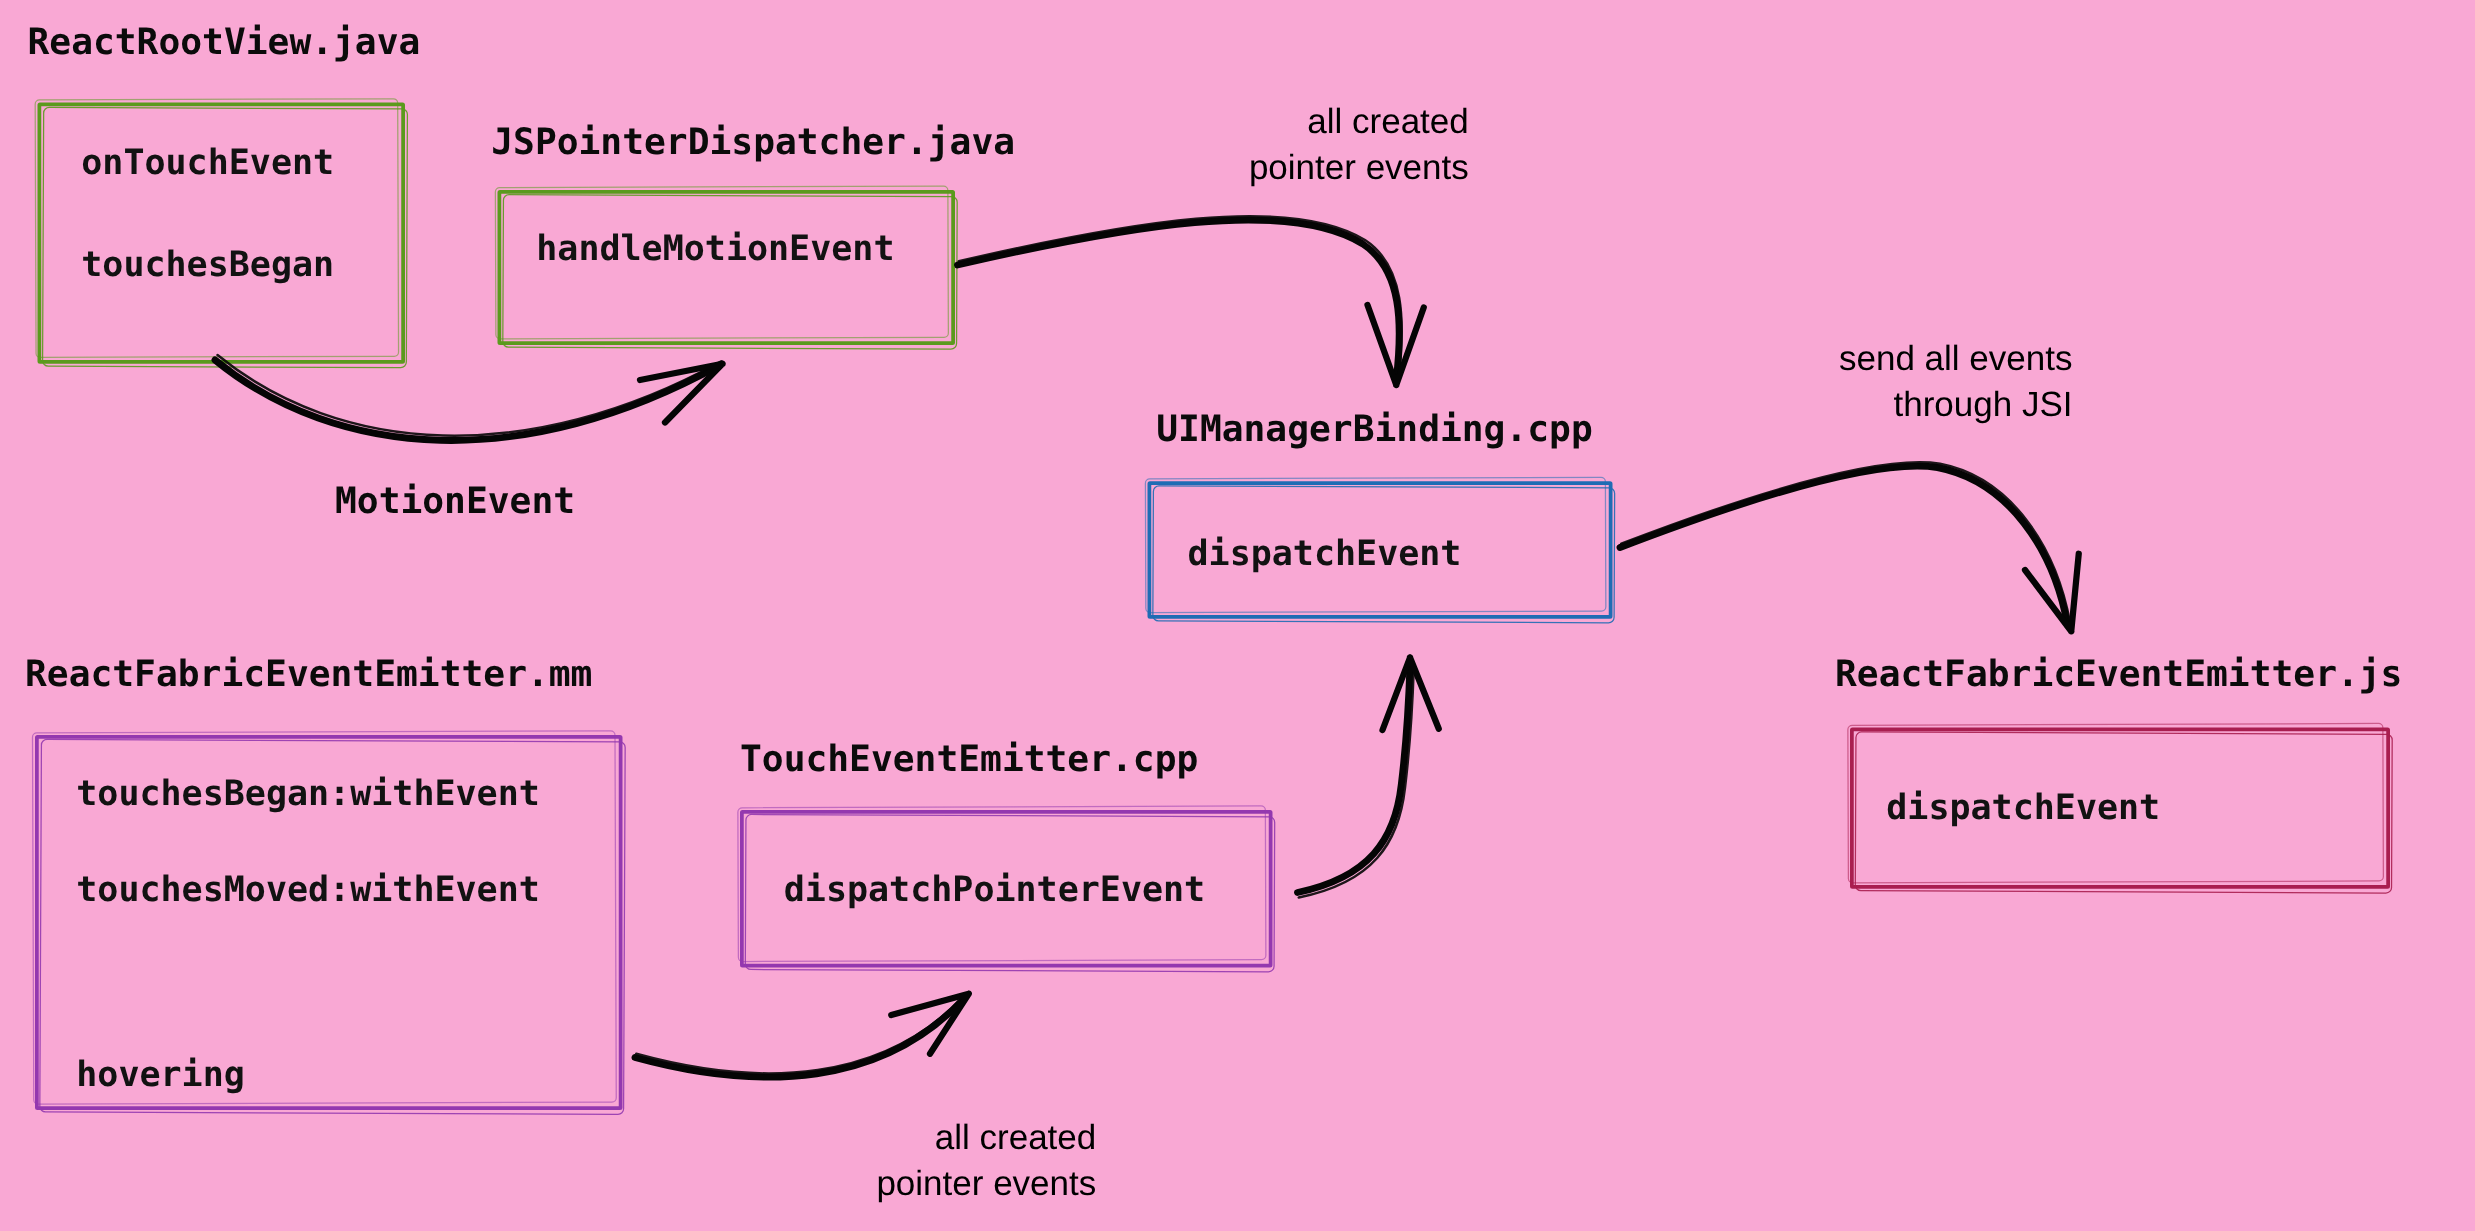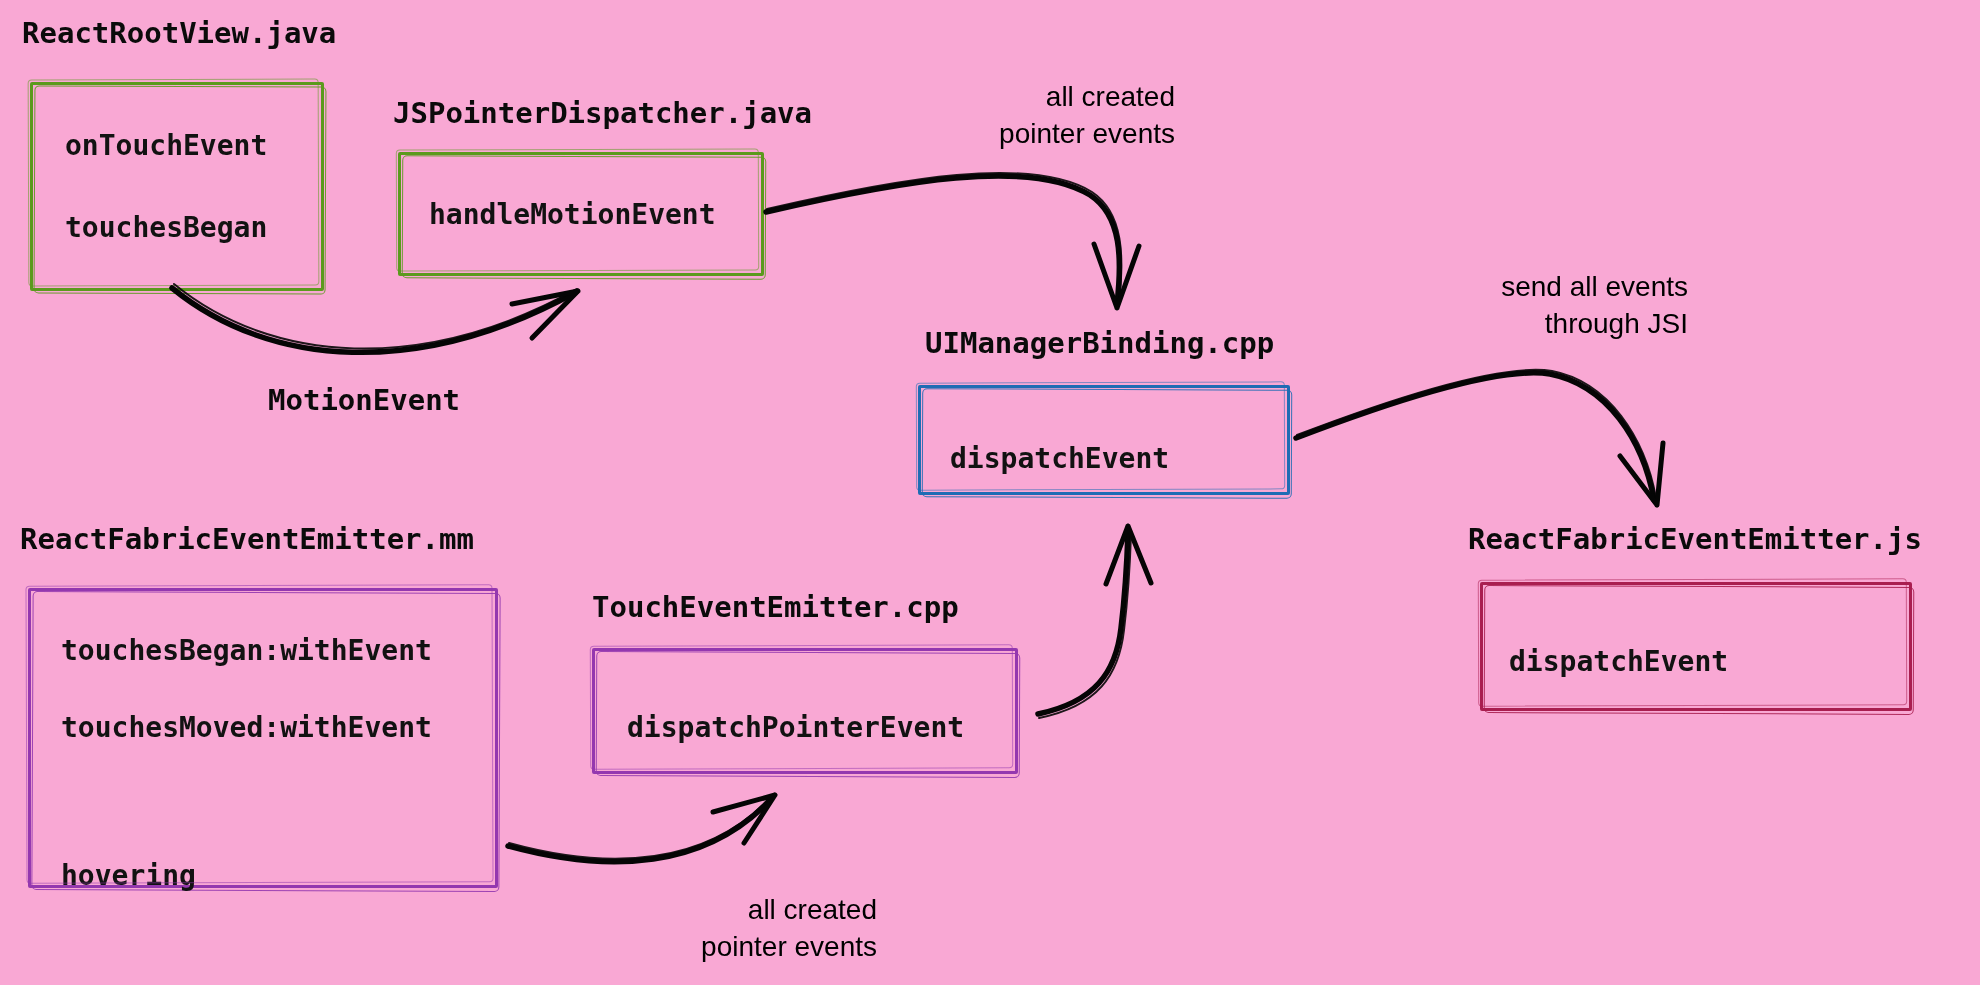--- a/index.html
+++ b/index.html
@@ -8,21 +8,21 @@
     font-family:"DejaVu Sans Mono",monospace;
   }
   .title{
     position:absolute;
     font:bold 29px/34px "DejaVu Sans Mono",monospace;
     color:#0b0b0b;white-space:nowrap;letter-spacing:0px;
   }
   .method{
     position:absolute;
     font:bold 28px/34px "DejaVu Sans Mono",monospace;
-    color:#121212;white-space:nowrap;margin-top:16px;
+    color:#121212;white-space:nowrap;
   }
   .box{position:absolute;border:3px solid var(--c);border-radius:2px;background:transparent;}
   .box::before{
     content:"";position:absolute;inset:1px -5px -6px 1px;
     border:1.7px solid var(--c);border-radius:5px;
     transform:rotate(.25deg);opacity:.9;pointer-events:none;
   }
   .box::after{
     content:"";position:absolute;inset:-6px 2px 2px -5px;
     border:1.2px solid var(--c);border-radius:4px;
@@ -94,21 +94,21 @@
   <div>
     <div class="title" style="left:592px;top:590px">TouchEventEmitter.cpp</div>
     <div class="box purple" style="left:592px;top:648px;width:420px;height:120px">
       <div class="method" style="left:32px;top:44px">dispatchPointerEvent</div>
     </div>
   </div>
 
   <div class="note-mono" style="left:268px;top:383px">MotionEvent</div>
   <div class="note" style="left:905px;top:78px;width:270px">all created
 pointer events</div>
-  <div class="note" style="left:1408px;top:268px;width:280px">send all events
+  <div class="note" style="left:1378px;top:268px;width:280px">send all events
 through JSI</div>
   <div class="note" style="left:597px;top:891px;width:280px">all created
 pointer events</div>
 
   <svg class="arrows" width="1980" height="985" viewBox="0 0 1980 985">
 
     <g>
       <path class="stroke-main" d="M 172 288 C 270 368, 420 378, 576 292"></path>
       <path class="stroke-echo" d="M 174 284 C 272 364, 422 374, 577 289"></path>
       <path class="head" d="M 578 291 L 512 304 M 578 291 L 532 338"></path>

